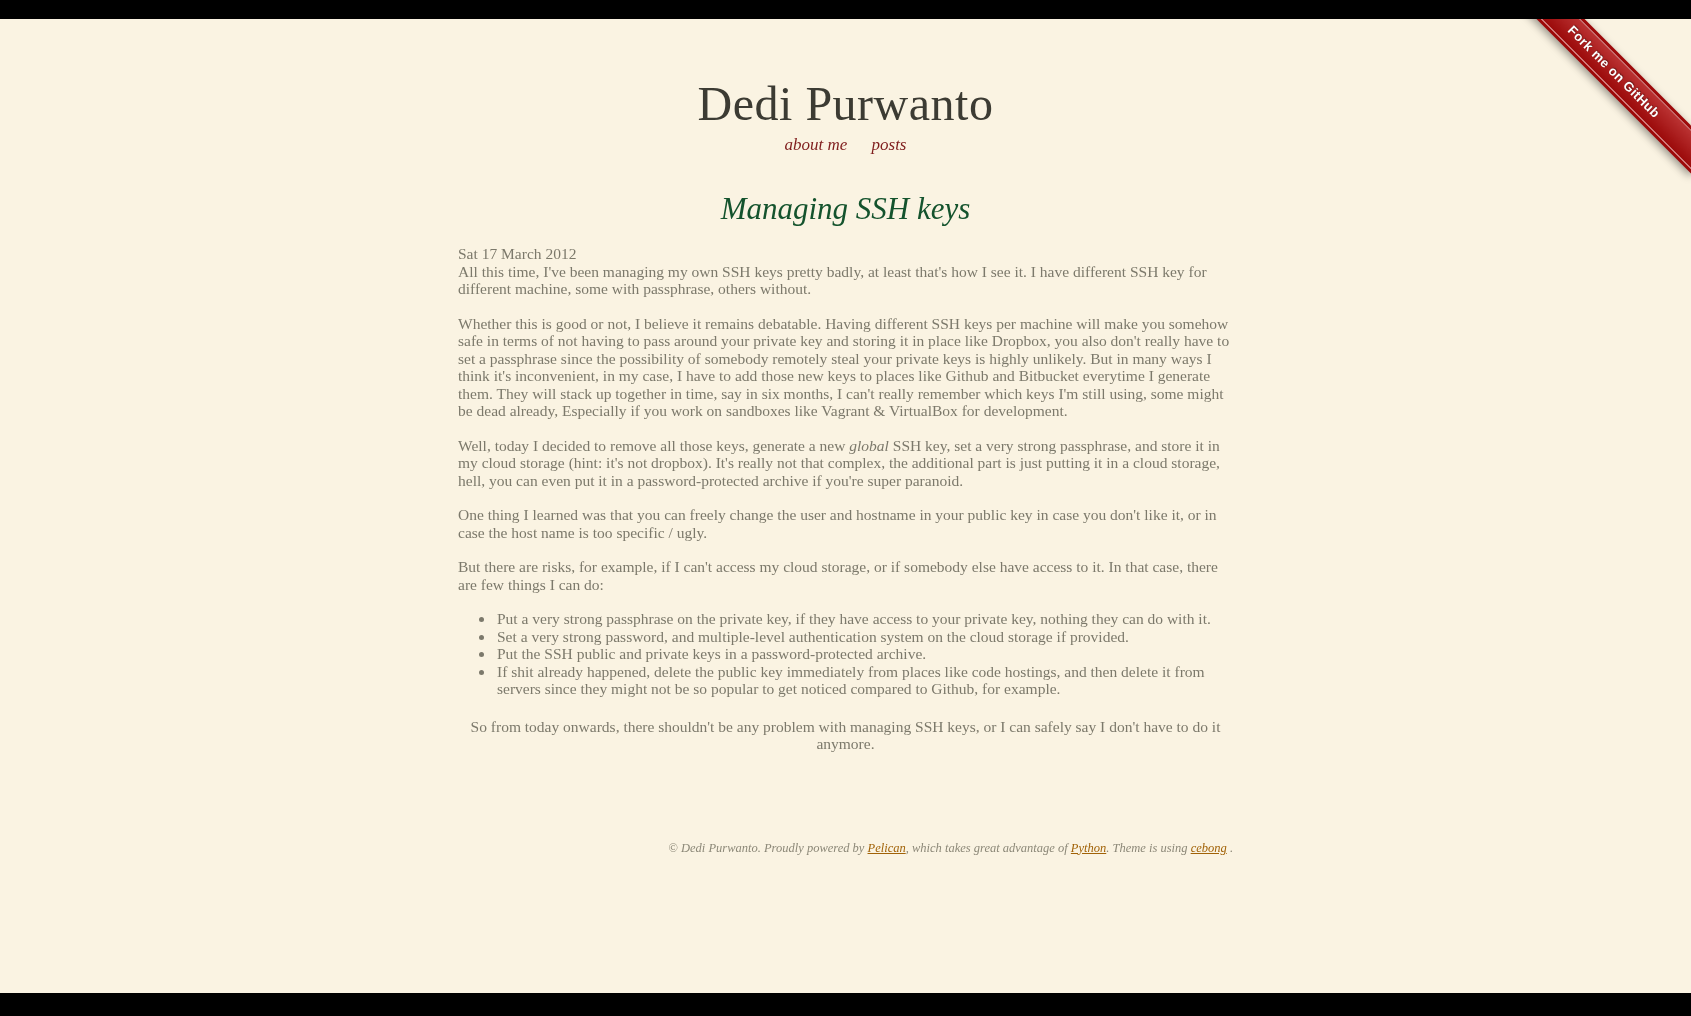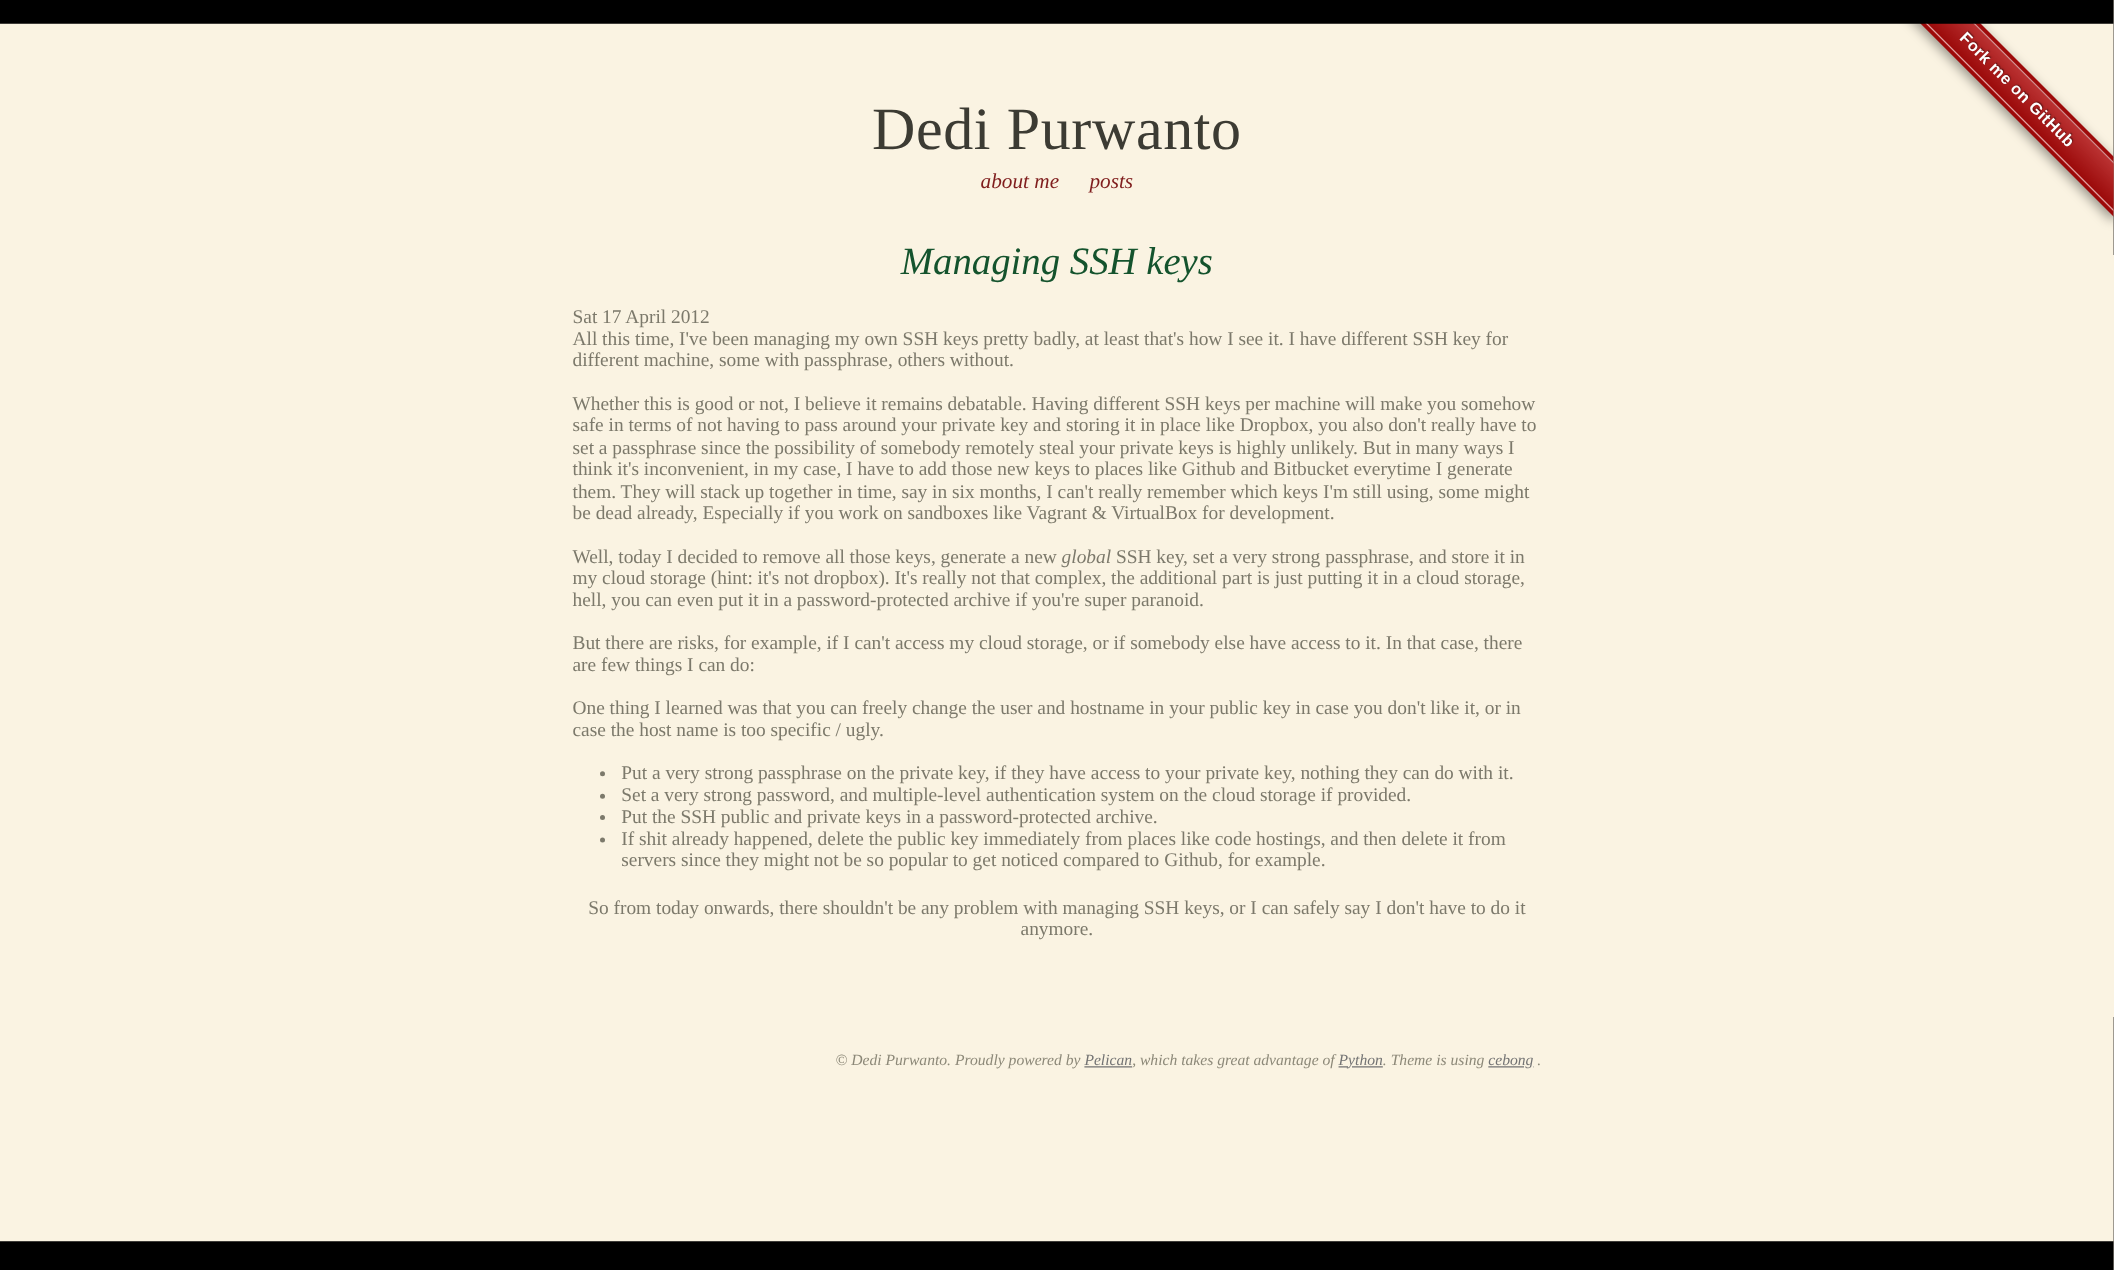--- a/index.html
+++ b/index.html
@@ -48,21 +48,21 @@
   article p.first { margin-top:0; }
   article ul { margin:0 0 17px; padding:0 0 0 37px; font-size:15.5px; line-height:17.5px; }
   article ul li { margin:0; padding:0 0 0 2px; }
   article .closing { margin-top:20px; margin-bottom:0;text-align:center; }
   em.inline-em { font-style:italic; }
 
   .site-footer {
     margin-top:88px; padding-bottom:40px;
     text-align:right; font-style:italic; font-size:12.5px; color:#8c8878;
   }
-  .site-footer a { color:#737373; text-decoration:underline; cursor:pointer; }
+  .site-footer a { color:#a16207; text-decoration:underline; cursor:pointer; }
 </style>
 </head>
 <body>
 
 <div class="page">
 
   <div class="bar top"></div>
 
   <div class="ribbon-wrap">
     <div class="ribbon-band">
@@ -75,27 +75,27 @@
     <header>
       <h1 class="site-title">Dedi Purwanto</h1>
       <nav class="site-nav">
         <a>about me</a>
         <a>posts</a>
       </nav>
     </header>
 
     <article>
       <h2 class="post-title">Managing SSH keys</h2>
-      <div class="post-date">Sat 17 April 2012</div>
+      <div class="post-date">Sat 17 March 2012</div>
 
       <p class="first">All this time, I've been managing my own SSH keys pretty badly, at least that's how I see it. I have different SSH key for different machine, some with passphrase, others without.</p>
       <p>Whether this is good or not, I believe it remains debatable. Having different SSH keys per machine will make you somehow safe in terms of not having to pass around your private key and storing it in place like Dropbox, you also don't really have to set a passphrase since the possibility of somebody remotely steal your private keys is highly unlikely. But in many ways I think it's inconvenient, in my case, I have to add those new keys to places like Github and Bitbucket everytime I generate them. They will stack up together in time, say in six months, I can't really remember which keys I'm still using, some might be dead already, Especially if you work on sandboxes like Vagrant &amp; VirtualBox for development.</p>
       <p><span>Well, today I decided to remove all those keys, generate a new </span><em class="inline-em">global</em><span> SSH key, set a very strong passphrase, and store it in my cloud storage (hint: it's not dropbox). It's really not that complex, the additional part is just putting it in a cloud storage, hell, you can even put it in a password-protected archive if you're super paranoid.</span></p>
+      <p>One thing I learned was that you can freely change the user and hostname in your public key in case you don't like it, or in case the host name is too specific / ugly.</p>
       <p>But there are risks, for example, if I can't access my cloud storage, or if somebody else have access to it. In that case, there are few things I can do:</p>
-      <p>One thing I learned was that you can freely change the user and hostname in your public key in case you don't like it, or in case the host name is too specific / ugly.</p>
 
       <ul>
         <li>Put a very strong passphrase on the private key, if they have access to your private key, nothing they can do with it.</li>
         <li>Set a very strong password, and multiple-level authentication system on the cloud storage if provided.</li>
         <li>Put the SSH public and private keys in a password-protected archive.</li>
         <li>If shit already happened, delete the public key immediately from places like code hostings, and then delete it from servers since they might not be so popular to get noticed compared to Github, for example.</li>
       </ul>
 
       <p class="closing">So from today onwards, there shouldn't be any problem with managing SSH keys, or I can safely say I don't have to do it anymore.</p>
     </article>

